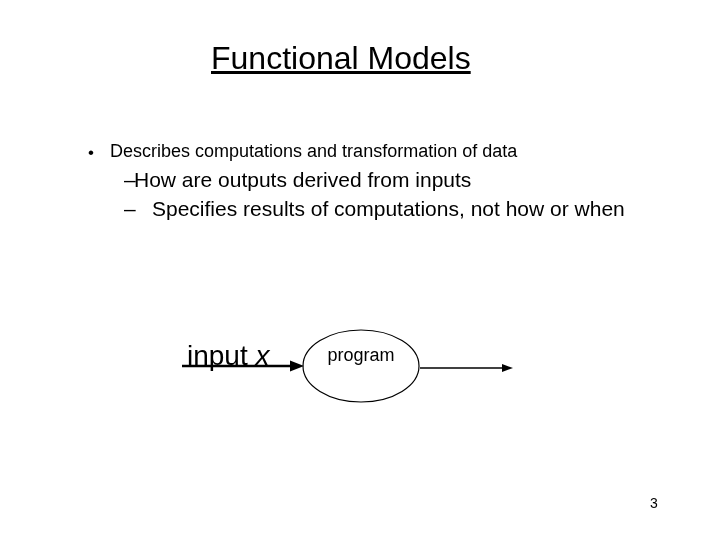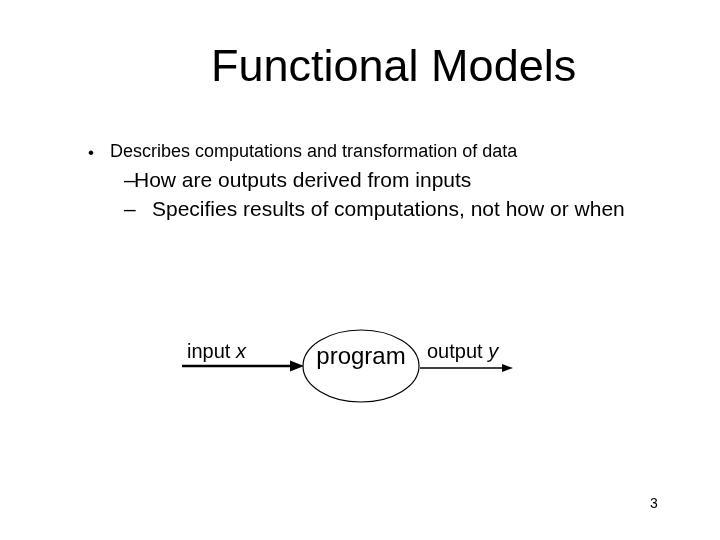--- a/index.html
+++ b/index.html
@@ -10,48 +10,49 @@
     height: 540px;
     background: #ffffff;
     overflow: hidden;
     font-family: "Liberation Sans", "DejaVu Sans", sans-serif;
     color: #000000;
   }
   .title {
     position: absolute;
     left: 211px;
     top: 40px;
-    font-size: 45px;
+    font-size: 32px;
     font-weight: 400;
     white-space: nowrap;
     letter-spacing: 0px;
+    text-decoration: underline;
   }
   .line { position: absolute; white-space: nowrap; }
   .marker { position: absolute; }
   .b1 { font-size: 18px; }
   .b2 { font-size: 21px; }
   .bullet-dot { left: 88px; top: 143px; font-size: 17px; }
   .dash1 { left: 124px; top: 168px; }
   .dash2 { left: 124px; top: 197px; }
   .t-b1 { left: 110px; top: 141px; }
   .t-s1 { left: 134px; top: 168px; }
   .t-s2a { left: 152px; top: 197px; }
   .t-s2b { left: 150px; top: 219px; }
   .diagram-svg { position: absolute; left: 0; top: 0; pointer-events: none; }
-  .dlabel { position: absolute; font-size: 20px; white-space: nowrap; }
+  .dlabel { position: absolute; font-size: 28px; white-space: nowrap; }
   .lbl-input { left: 187px; top: 340px; }
   .lbl-output { left: 427px; top: 340px; }
   .it { font-style: italic; }
   .node-text {
     position: absolute;
     left: 301px;
     top: 345px;
     width: 120px;
     text-align: center;
-    font-size: 24px;
+    font-size: 18px;
     line-height: 21px;
     white-space: nowrap;
   }
   .pagenum {
     position: absolute;
     left: 650px;
     top: 495px;
     font-size: 14px;
   }
 </style>
@@ -74,21 +75,20 @@
   <svg class="diagram-svg" width="720" height="540" viewBox="0 0 720 540">
     <line x1="182" y1="366" x2="293" y2="366" stroke-width="2.6" stroke="#000000"></line>
     <polygon points="304,366 290,360.6 290,371.4" stroke="none" fill="#000000"></polygon>
     <ellipse cx="361" cy="366" rx="58" ry="36" fill="none" stroke-width="1.2" stroke="#000000"></ellipse>
     <line x1="420" y1="368" x2="504" y2="368" stroke-width="1.3" stroke="#000000"></line>
     <polygon points="513,368 502,364 502,372" stroke="none" fill="#000000"></polygon>
   </svg>
 
   <div class="dlabel lbl-input"><span>input </span><span class="it">x</span></div>
 
-  <div class="dlabel lbl-output"><span>output </span><span class="it">y</span></div>
 
   <div class="node-text">
     <div>program</div>
   </div>
 
   <div class="pagenum">3</div>
 
 </div>
 
 </body></html>

